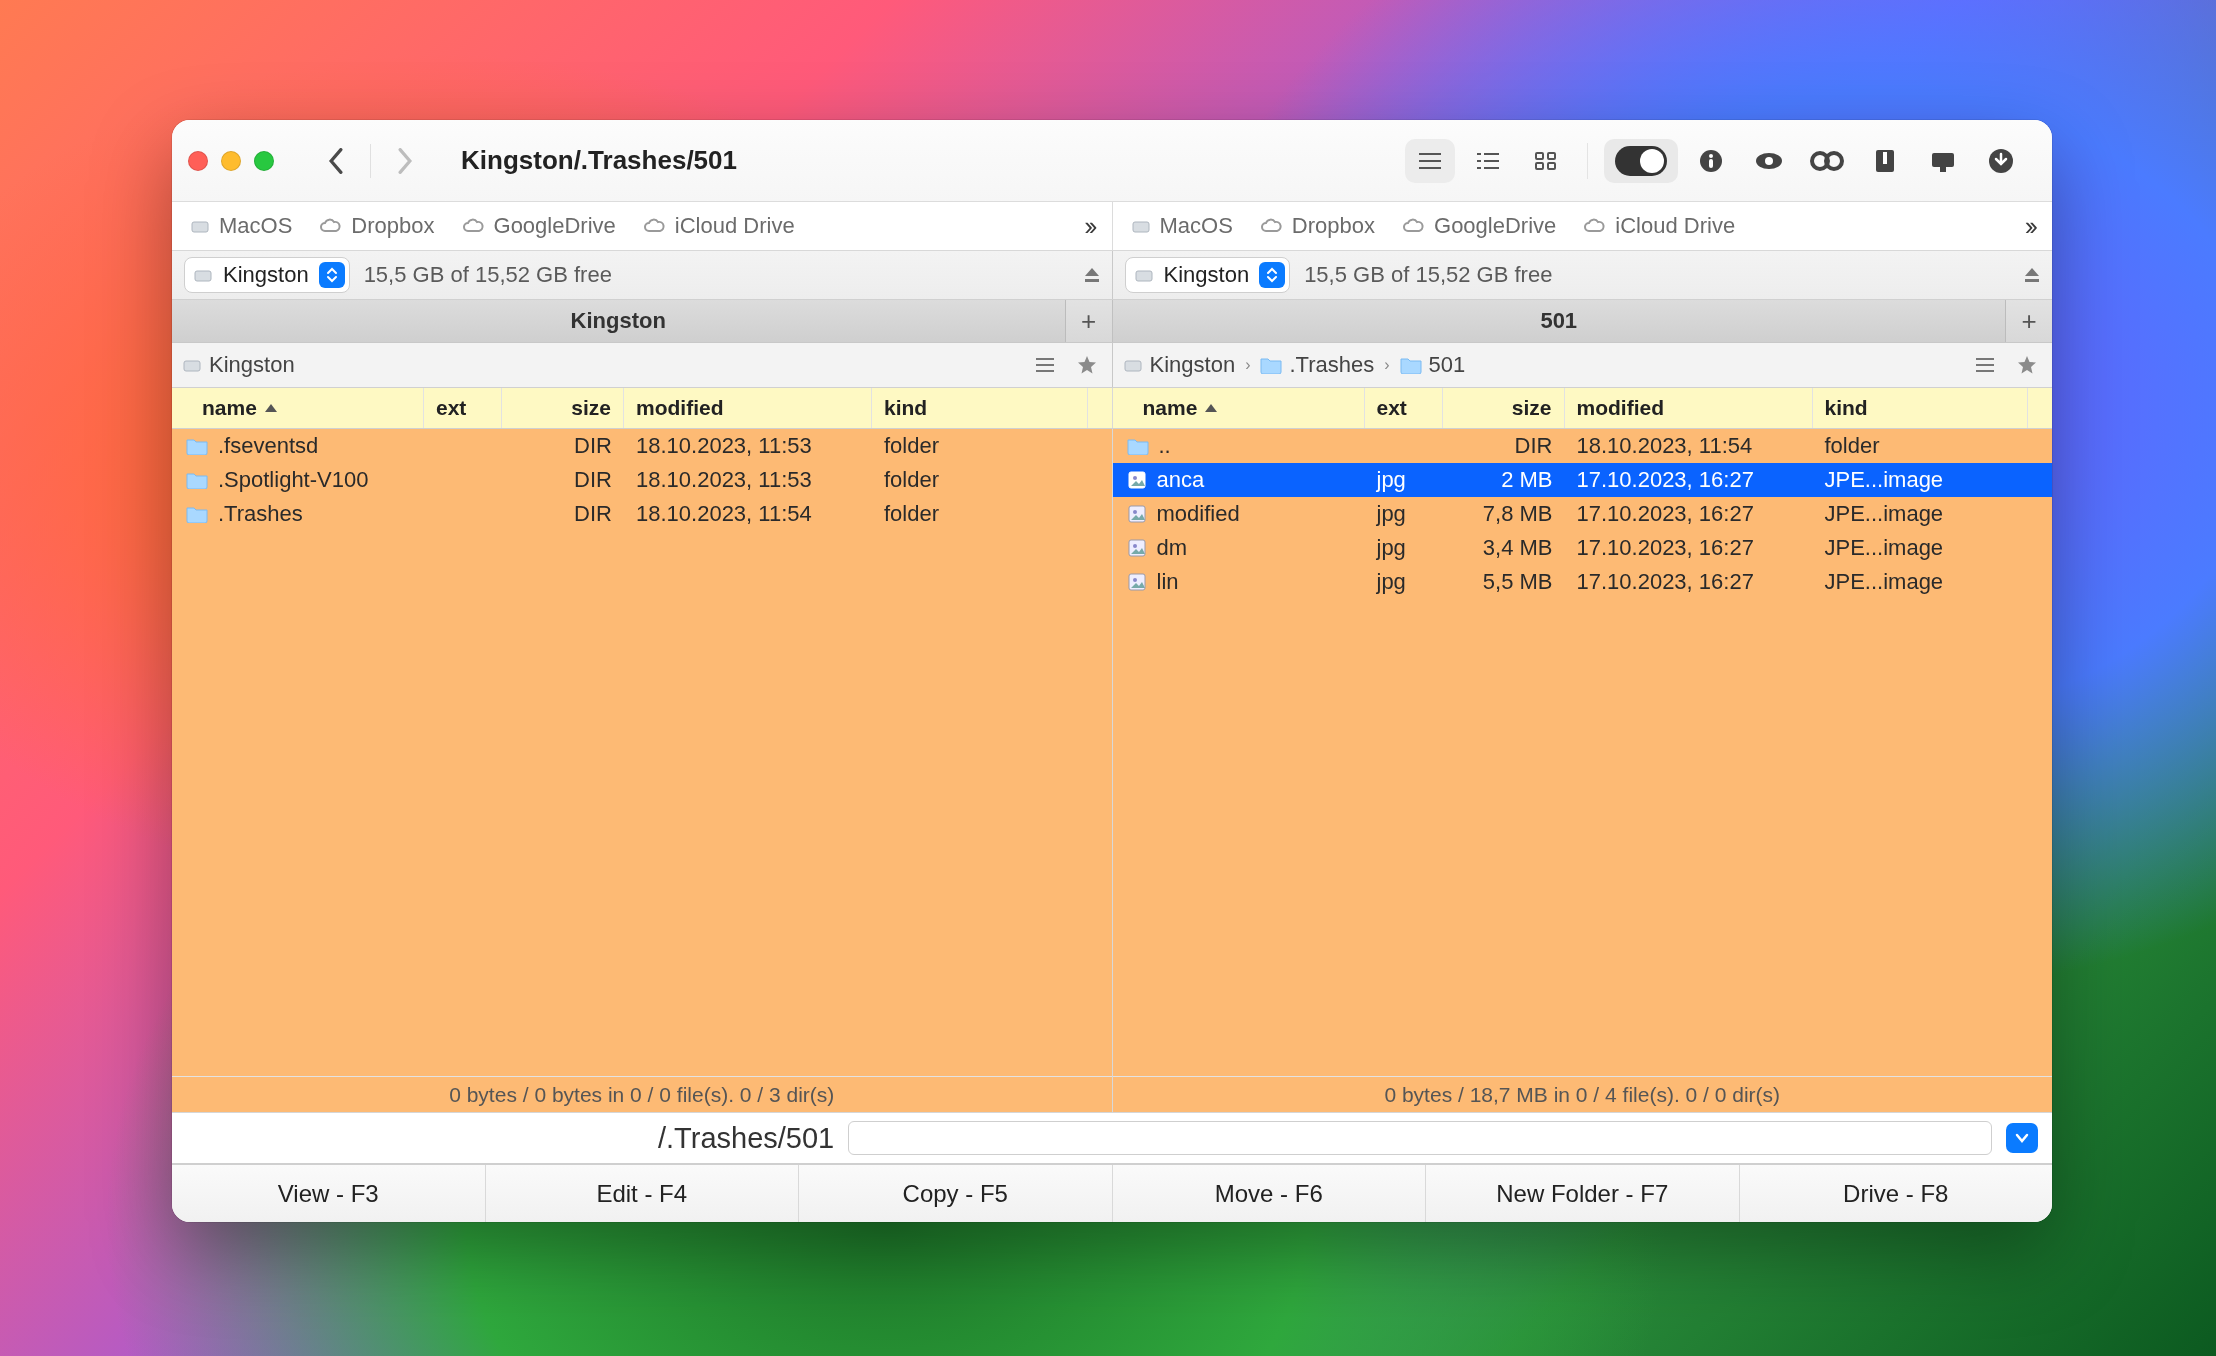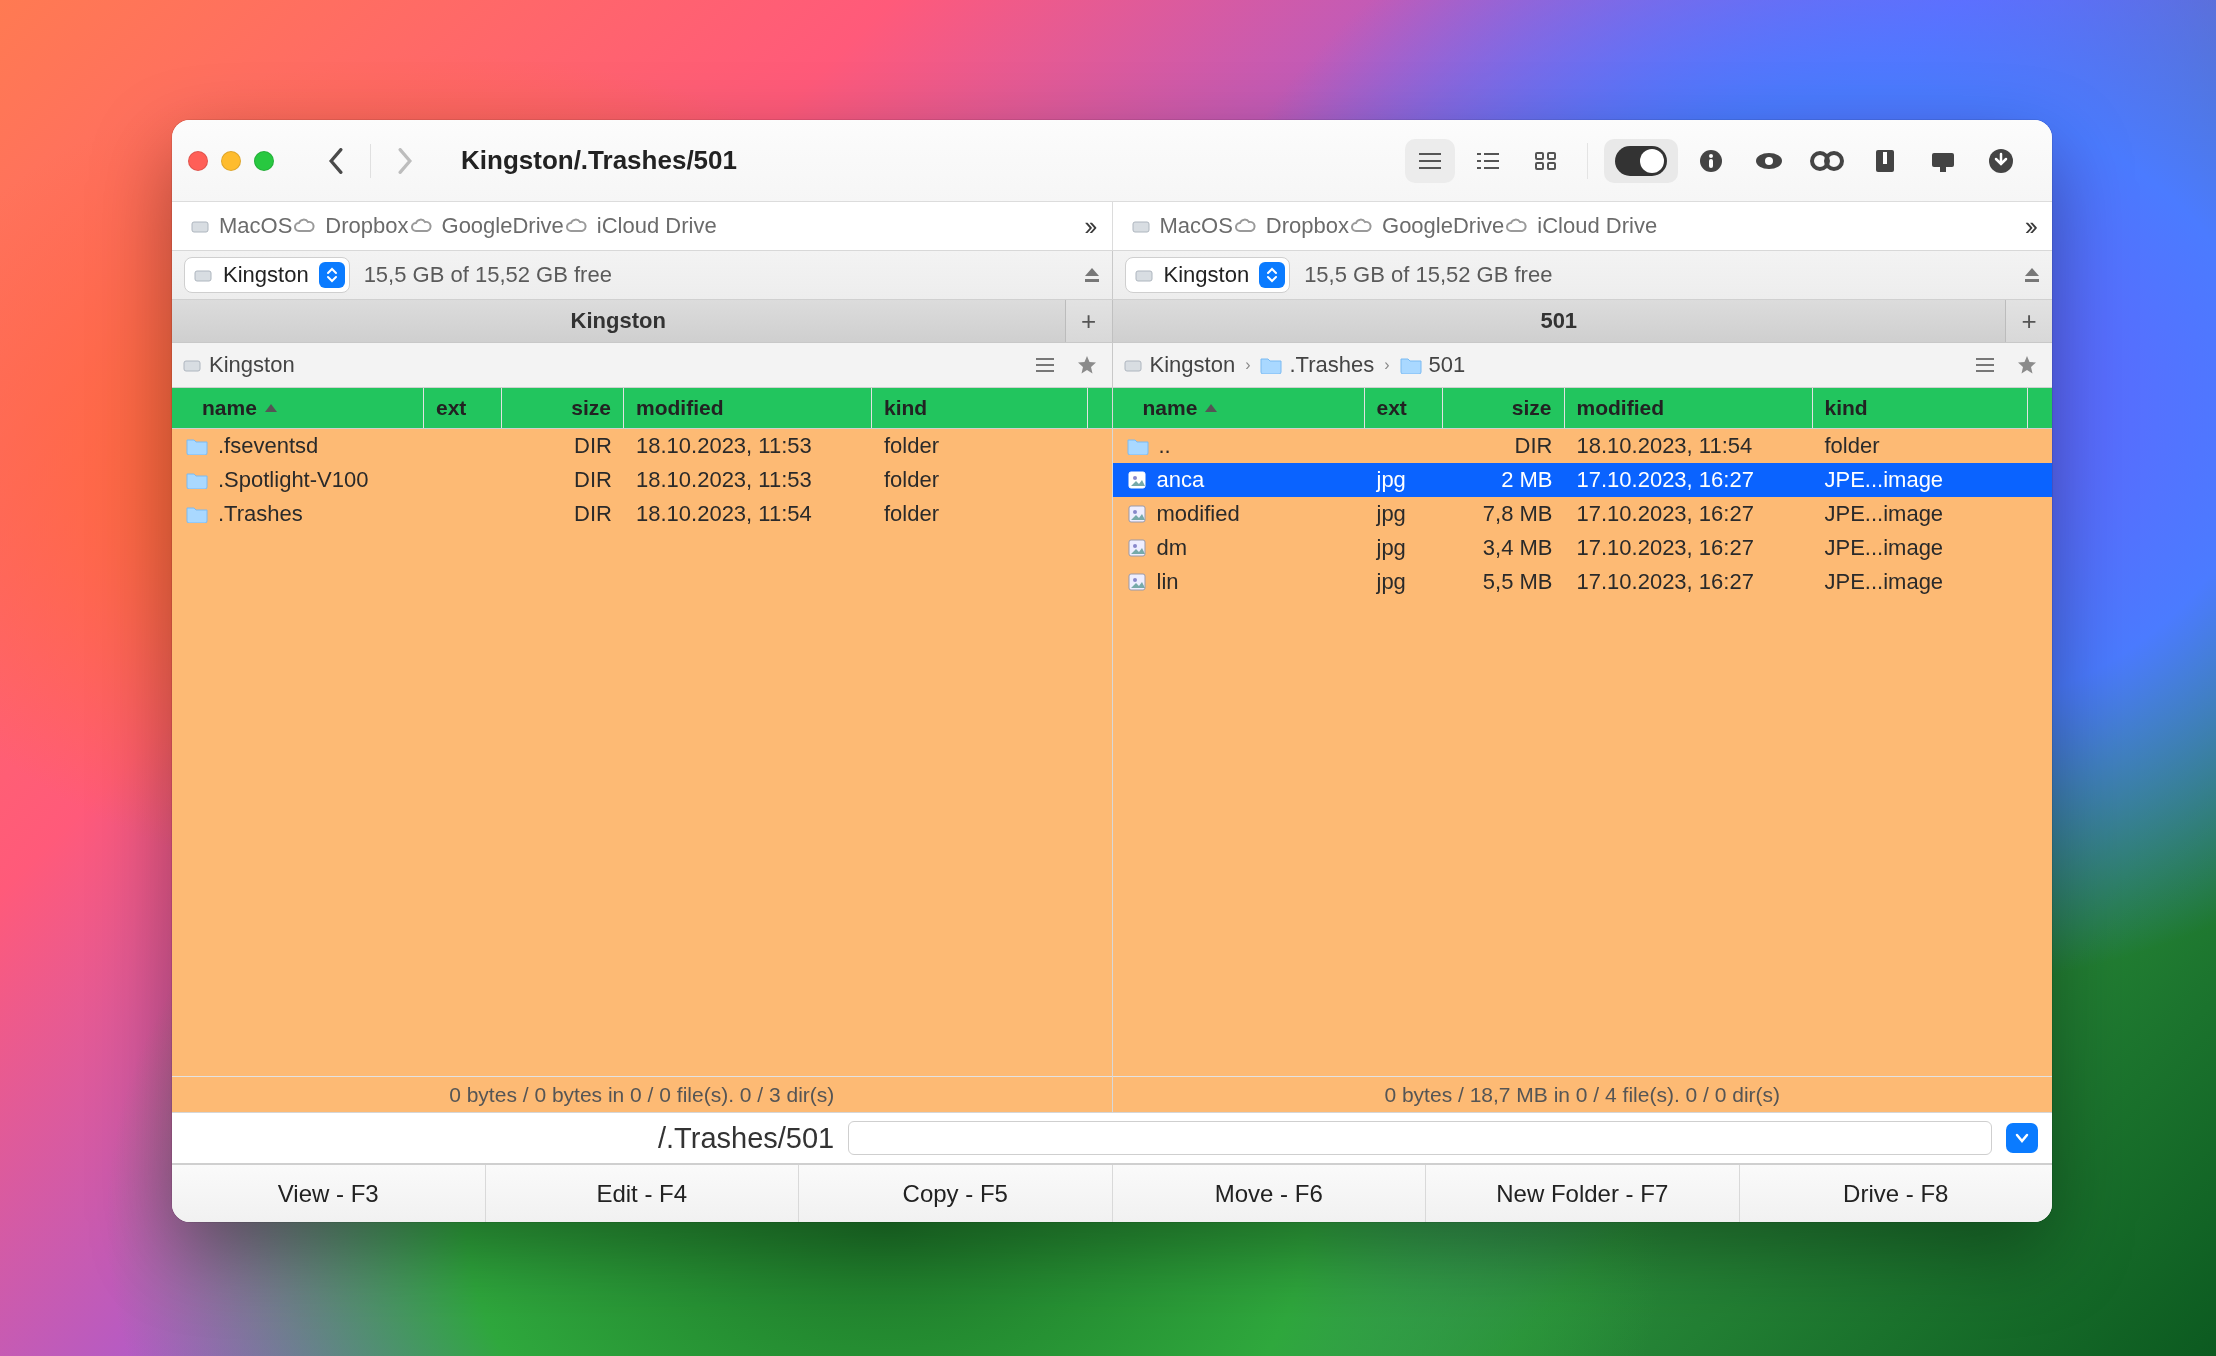--- a/index.html
+++ b/index.html
@@ -48,21 +48,21 @@
   .tool-sep{width:1px;height:36px;background:#e4e4e4;margin:0 8px}
 
   .switch { width:74px; height:44px; background:#e9e9e9; border-radius:10px; display:flex; align-items:center; justify-content:center;}
   .switch .track{width:52px;height:30px;background:#333;border-radius:16px;position:relative;}
   .switch .knob{position:absolute;right:3px;top:3px;width:24px;height:24px;background:#fff;border-radius:50%;}
 
   .ticon { width:50px;height:44px; display:flex;align-items:center;justify-content:center;color:#555;border:none;background:transparent;border-radius:10px;}
 
   
   .favrow{ display:flex; border-bottom:1px solid #d8d8d8;}
-  .favhalf{ flex:1; display:flex; align-items:center; padding:0 18px; height:48px; background:#fff;}
+  .favhalf{ flex:1; display:flex; align-items:center; gap:26px; padding:0 18px; height:48px; background:#fff;}
   .favhalf + .favhalf{border-left:1px solid #dcdcdc}
   .favitem{display:flex;align-items:center;gap:9px;color:#6b6b6b;font-size:22px;}
   .favitem svg{flex:0 0 auto}
   .favmore{margin-left:auto;color:#3a3a3a;font-size:26px;letter-spacing:-4px;}
 
   
   .driverow{display:flex;border-bottom:1px solid #d0d0d0;}
   .drivehalf{flex:1;display:flex;align-items:center;gap:14px;padding:0 10px 0 12px;height:48px;background:linear-gradient(#f3f3f3,#ededed);}
   .drivehalf + .drivehalf{border-left:1px solid #c9c9c9}
   .drivebox{display:flex;align-items:center;gap:10px;background:#fff;border:1px solid #cfcfcf;border-radius:8px;height:36px;padding:0 4px 0 8px;}
@@ -82,21 +82,21 @@
   .crumbrow{display:flex;border-bottom:1px solid #d0d0d0}
   .crumbhalf{flex:1;display:flex;align-items:center;gap:10px;padding:0 6px 0 10px;height:44px;background:#f3f3f3}
   .crumbhalf + .crumbhalf{border-left:1px solid #c8c8c8}
   .crumb{display:flex;align-items:center;gap:7px;color:#444;font-size:22px}
   .crumb-sep{color:#888}
   .crumb-tools{margin-left:auto;display:flex;gap:4px;align-items:center}
   .crumb-tools button{width:38px;height:34px;border:none;background:transparent;display:flex;align-items:center;justify-content:center;color:#666}
 
   
   .colsrow{display:flex;border-bottom:1px solid #d0d0d0}
-  .colshalf{flex:1;display:flex;height:40px;background:#22c55e}
+  .colshalf{flex:1;display:flex;height:40px;background:#fef9c3}
   .colshalf + .colshalf{border-left:1px solid #d8d8d8}
   .col{display:flex;align-items:center;padding:0 12px;border-right:1px solid #e2e2e2;color:#222;font-size:21px;font-weight:700}
   .col.sort::after{content:"";margin-left:8px;border-left:6px solid transparent;border-right:6px solid transparent;border-bottom:8px solid #555}
   .col.right{justify-content:flex-end}
   .c-name{flex:0 0 252px}
   .c-ext{flex:0 0 78px}
   .c-size{flex:0 0 122px}
   .c-mod{flex:0 0 248px}
   .c-kind{flex:1}
   .c-narrow{flex:0 0 20px;border-right:none}

